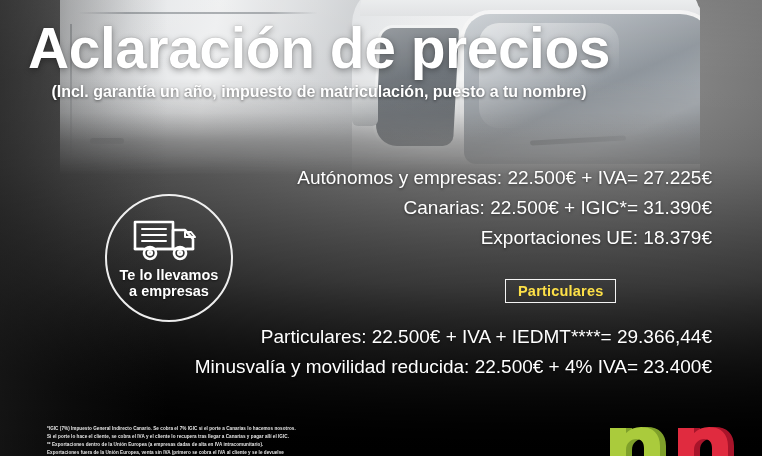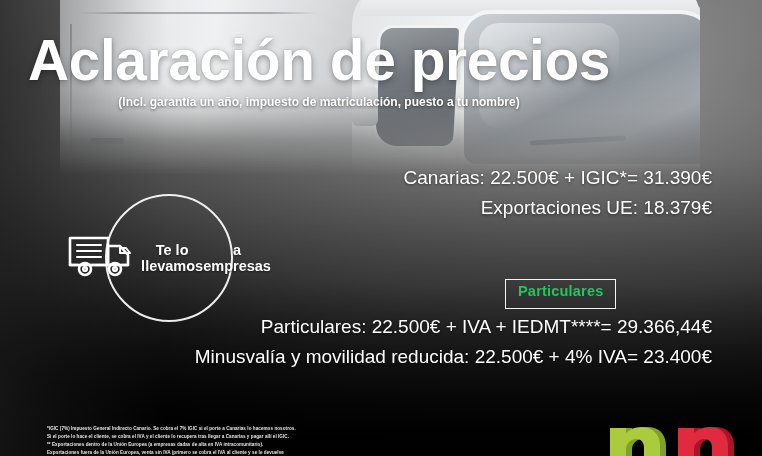--- a/index.html
+++ b/index.html
@@ -98,65 +98,65 @@
     position:absolute;left:292px;top:96px;width:26px;height:40px;border-radius:6px;
     background:linear-gradient(160deg,#e9ebec,#bcc0c3);
   }
   .cab-shadow{
     position:absolute;left:60px;top:150px;width:640px;height:60px;
     background:linear-gradient(180deg,rgba(0,0,0,0) 0%,rgba(0,0,0,.22) 70%,rgba(0,0,0,.4) 100%);
     filter:blur(6px);
   }
 
   
-  .title-wrap{position:absolute;left:0;top:32px;width:638px;text-align:center;}
+  .title-wrap{position:absolute;left:0;top:20px;width:638px;text-align:center;}
   .title{
     font-size:57px;line-height:1.0;font-weight:bold;color:#ffffff;
     letter-spacing:-0.5px;
     text-shadow:0 2px 6px rgba(0,0,0,.35), 0 0 1px rgba(0,0,0,.4);
     white-space:nowrap;
   }
   .subtitle{
     margin-top:6px;
-    font-size:12px;font-weight:bold;color:#ffffff;
+    font-size:16px;font-weight:bold;color:#ffffff;
     text-shadow:0 1px 3px rgba(0,0,0,.55);
     white-space:nowrap;
   }
 
   
   .badge{
     position:absolute;left:105px;top:194px;width:128px;height:128px;
     border:2px solid rgba(255,255,255,.92);border-radius:50%;
-    display:flex;flex-direction:row;align-items:center;justify-content:center;
+    display:flex;flex-direction:column;align-items:center;justify-content:center;
     text-align:center;
   }
   .badge svg{display:block;margin-bottom:4px;}
   .badge-text{
     font-size:14.5px;font-weight:bold;color:#fff;line-height:1.12;
     text-shadow:0 1px 2px rgba(0,0,0,.5);
   }
 
   
   .prices-top{
     position:absolute;right:50px;top:163px;width:680px;text-align:right;
   }
   .prices-bottom{
-    position:absolute;right:50px;top:312px;width:700px;text-align:right;
+    position:absolute;right:50px;top:322px;width:700px;text-align:right;
   }
   .price-line{
     font-size:19px;color:#ffffff;line-height:1.58;white-space:nowrap;
     text-shadow:0 1px 3px rgba(0,0,0,.5);
   }
 
   
   .part-badge{
     position:absolute;left:505px;top:279px;
     border:1.6px solid rgba(255,255,255,.95);
-    padding:3px 12px 8px 12px;
-    font-size:14.5px;font-weight:bold;color:#22c55e;
+    padding:3px 12px 2px 12px;
+    font-size:14.5px;font-weight:bold;color:#fde047;
     line-height:1.2;letter-spacing:.2px;
   }
 
   
   .legal{
     position:absolute;left:47px;bottom:-1px;width:420px;
     font-size:4.6px;line-height:1.72;color:#e6e6e6;font-weight:bold;
     letter-spacing:.05px;
   }
   .legal div{white-space:nowrap;}
@@ -210,20 +210,21 @@
         <circle cx="18" cy="36" r="1.8"></circle>
         <circle cx="48" cy="36" r="6"></circle>
         <circle cx="48" cy="36" r="1.8"></circle>
       </svg>
     </span>
     <div class="badge-text">Te lo llevamos</div>
     <div class="badge-text">a empresas</div>
   </div>
 
   <div class="prices-top">
+    <div class="price-line">Autónomos y empresas: 22.500€ + IVA= 27.225€</div>
     <div class="price-line">Canarias: 22.500€ + IGIC*= 31.390€</div>
     <div class="price-line">Exportaciones UE: 18.379€</div>
   </div>
 
   <div class="part-badge">Particulares</div>
 
   <div class="prices-bottom">
     <div class="price-line">Particulares: 22.500€ + IVA + IEDMT****= 29.366,44€</div>
     <div class="price-line">Minusvalía y movilidad reducida: 22.500€ + 4% IVA= 23.400€</div>
   </div>

